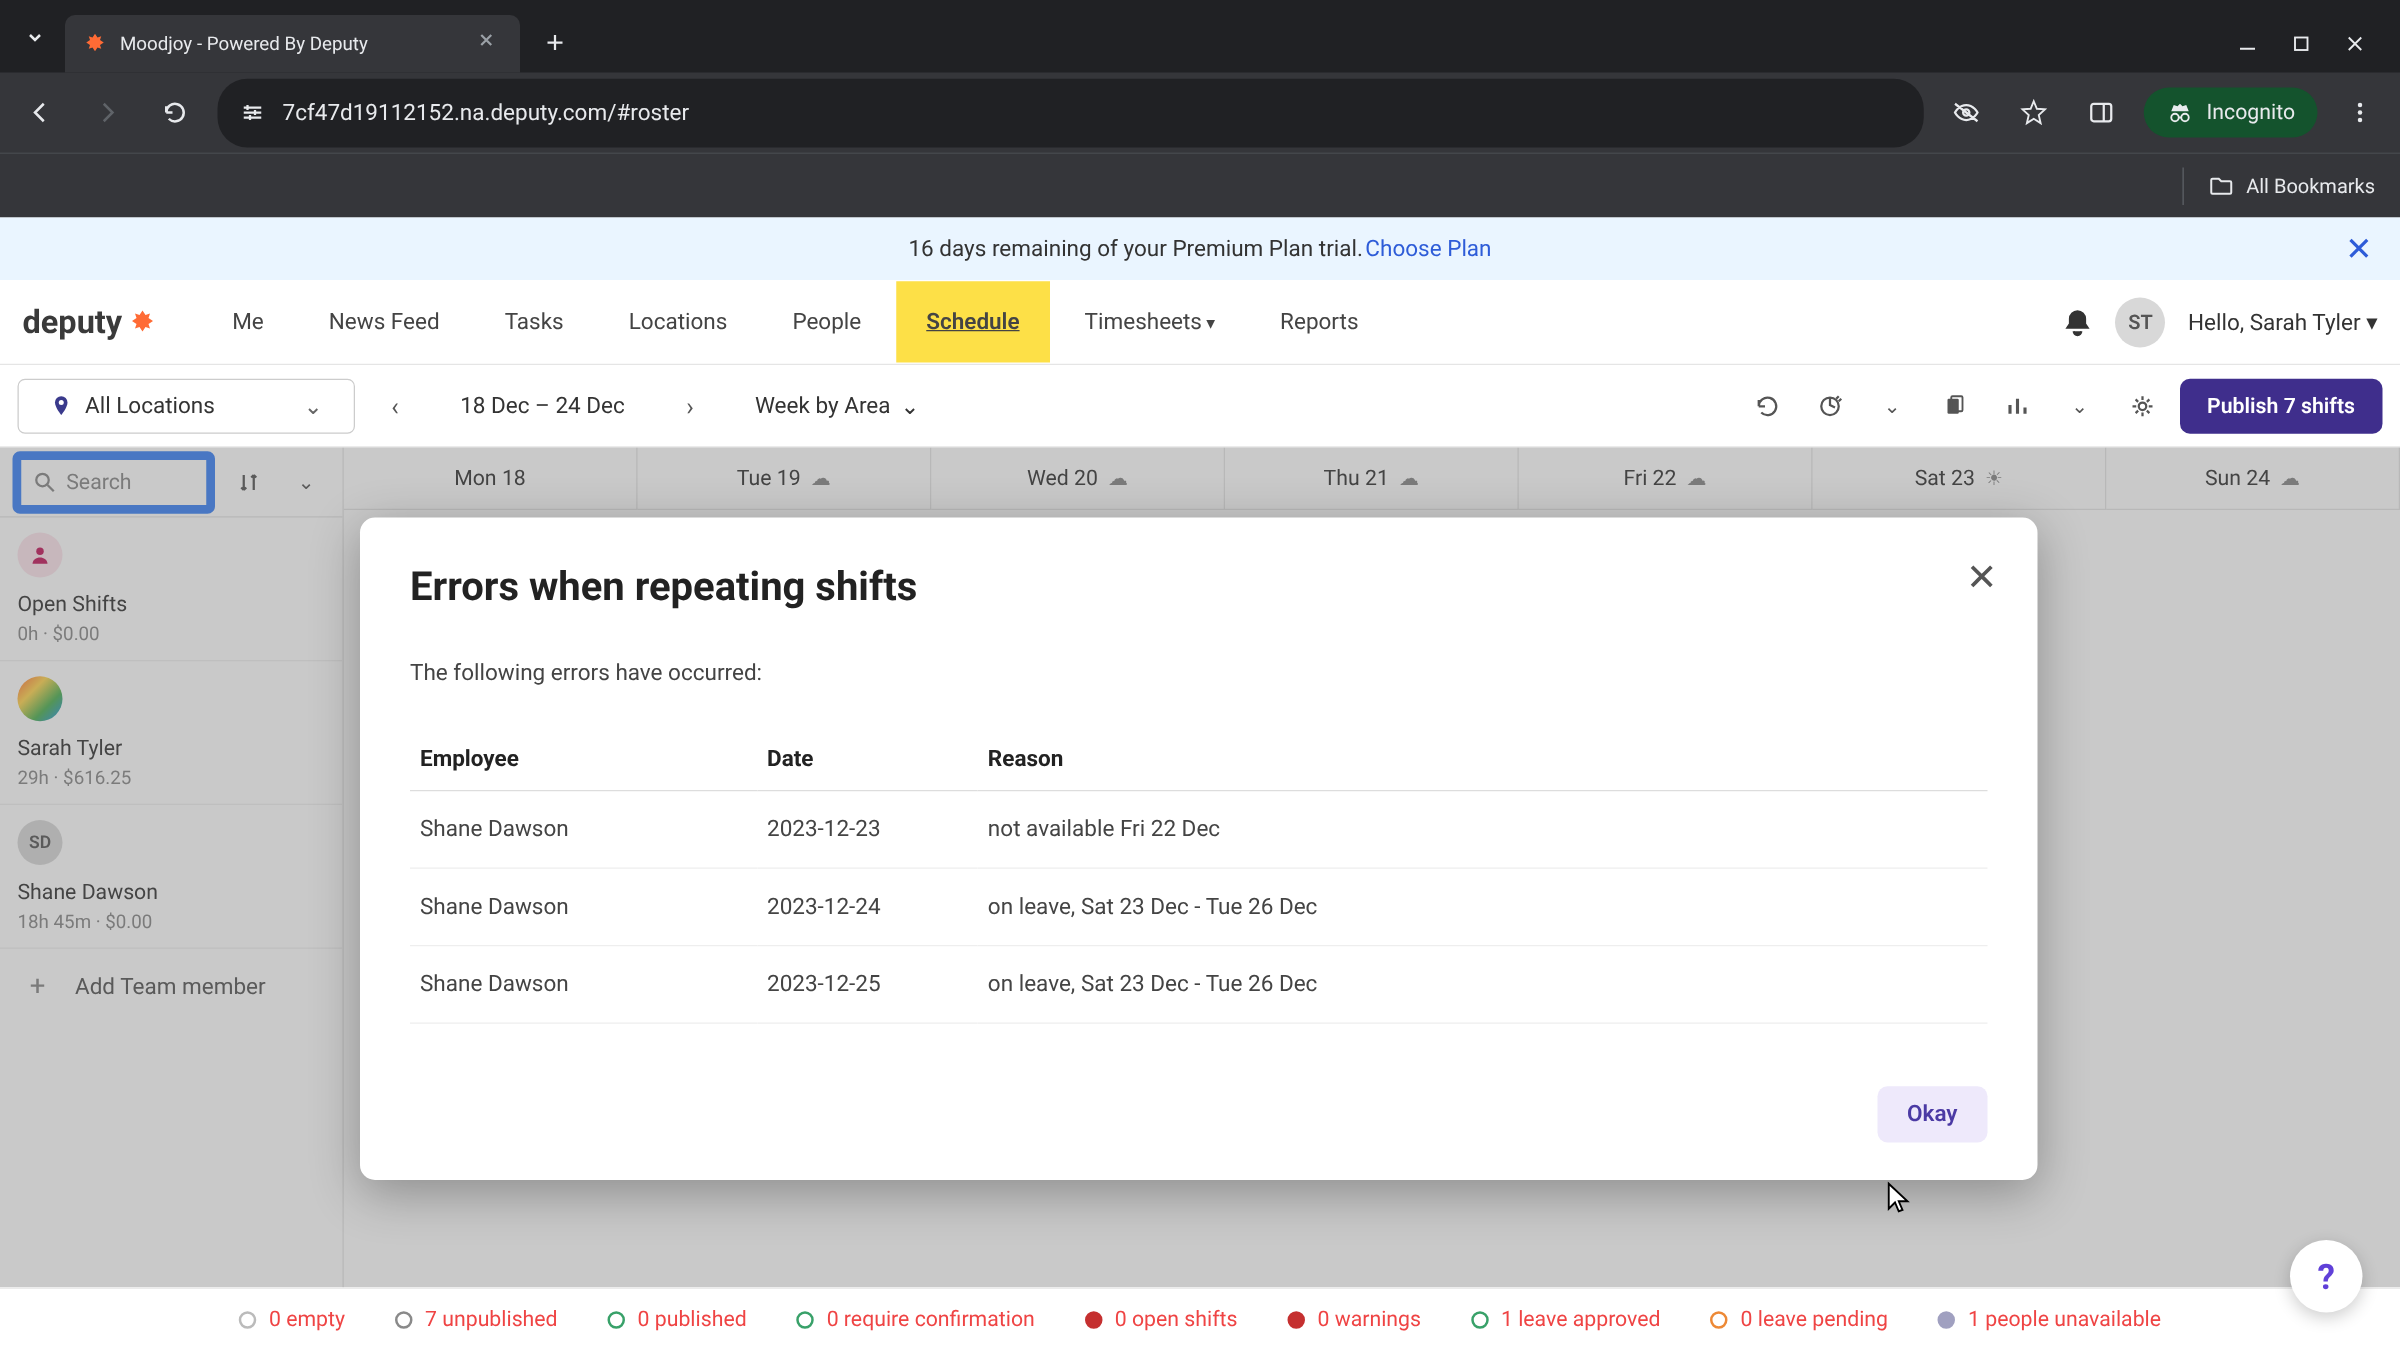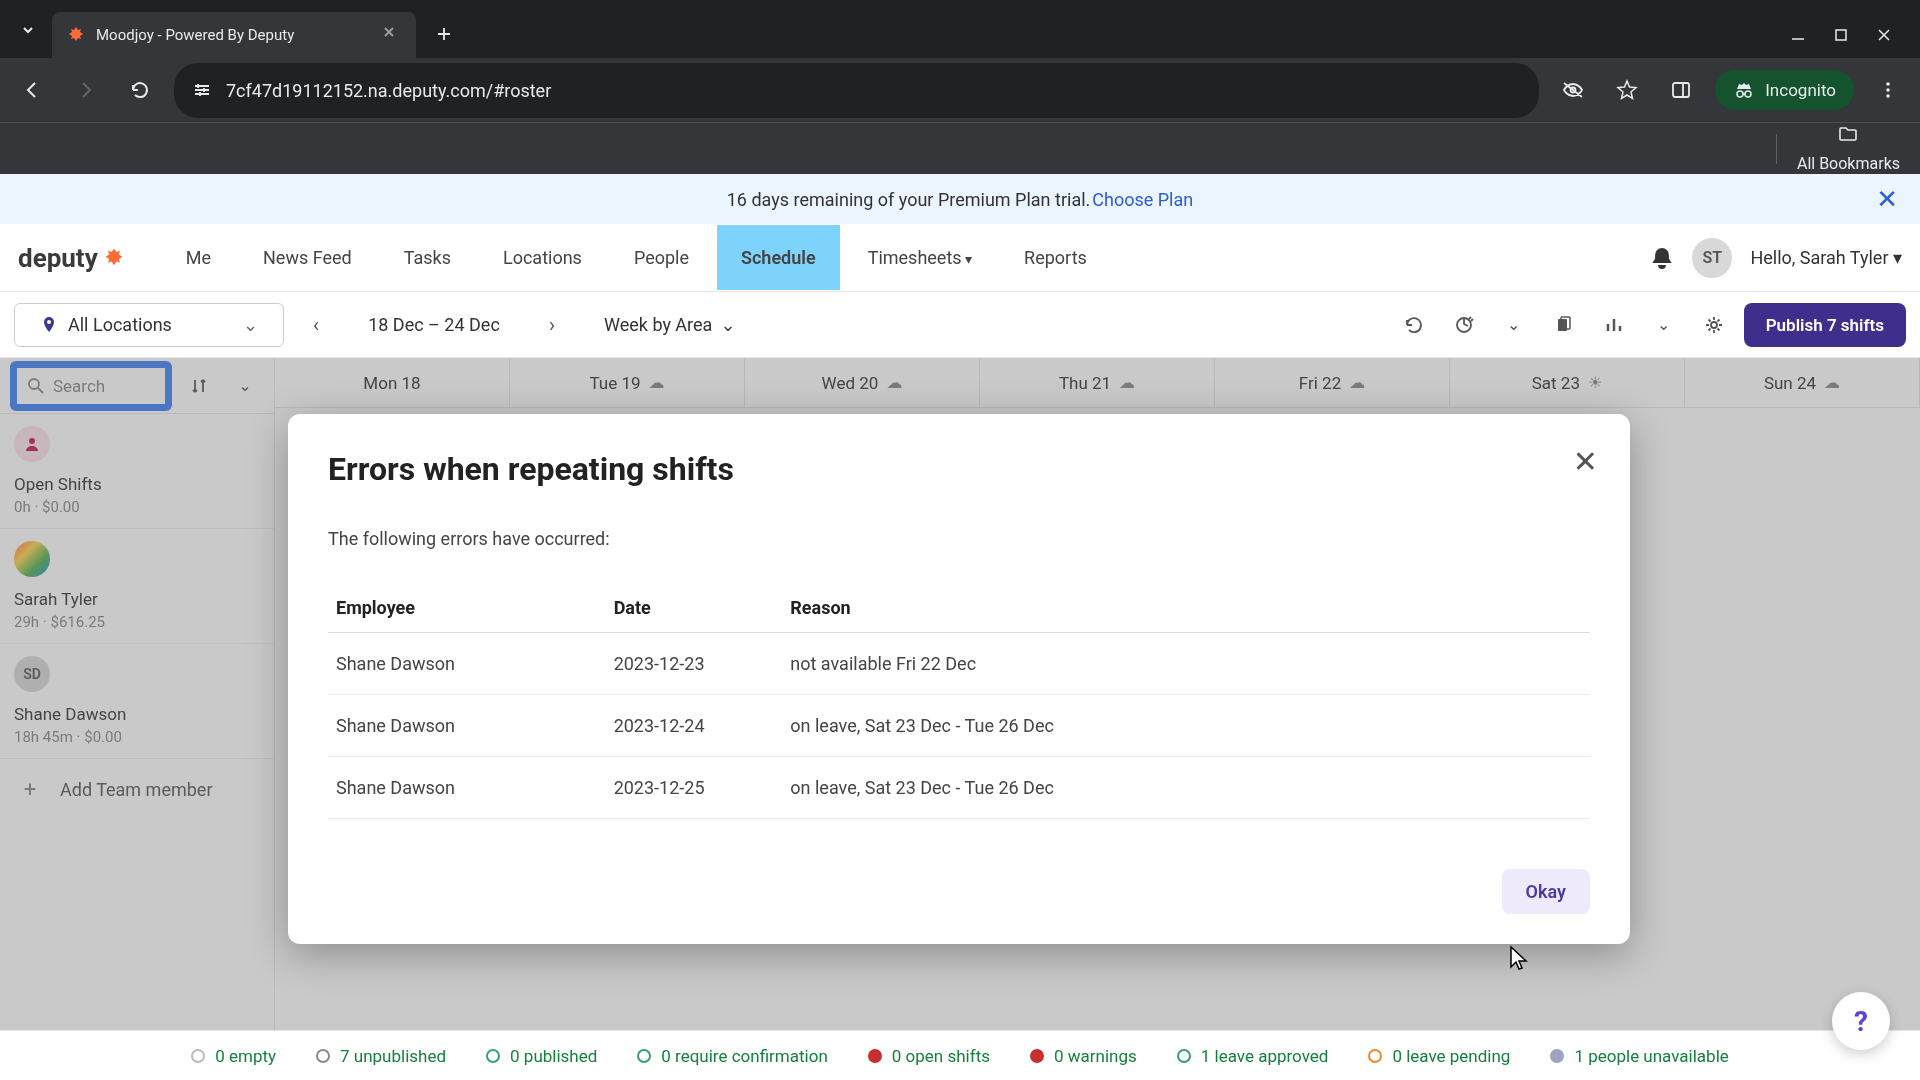--- a/index.html
+++ b/index.html
@@ -16,35 +16,35 @@
 .new-tab { width: 36px; height: 36px; display: flex; align-items: center; justify-content: center; color: #e8eaed; margin-left: 10px; margin-bottom: 6px; }
 .window-controls { margin-left: auto; display: flex; gap: 28px; padding: 0 28px; color: #e8eaed; height: 46px; align-items: center; }
 
 .toolbar-row { height: 64px; background: #35363a; display: flex; align-items: center; padding: 0 12px; gap: 14px; }
 .nav-btn { width: 40px; height: 40px; display: flex; align-items: center; justify-content: center; color: #e8eaed; border-radius: 50%; }
 .nav-btn.disabled { color: #5f6368; }
 .address-bar { flex: 1; background: #202124; border-radius: 24px; height: 55px; display: flex; align-items: center; padding: 0 18px; color: #e8eaed; font-size: 18px; gap: 14px; }
 .toolbar-icon { width: 40px; height: 40px; display: flex; align-items: center; justify-content: center; color: #e8eaed; }
 .incognito-pill { background: #14532d; border-radius: 22px; height: 40px; display: flex; align-items: center; padding: 0 18px; color: #e8eaed; font-size: 17px; gap: 10px; }
 .bookmarks-bar { height: 52px; background: #35363a; border-top: 1px solid #4a4d51; display: flex; align-items: center; justify-content: flex-end; padding: 0 20px; color: #e8eaed; font-size: 16px; }
-.bookmark-item { display: flex; align-items: center; gap: 10px; flex-direction: column; }
+.bookmark-item { display: flex; align-items: center; gap: 10px; }
 .bookmark-sep { width: 1px; height: 30px; background: #5f6368; margin-right: 20px; }
 
 
 .app { position: absolute; top: 174px; left: 0; right: 0; bottom: 0; background: #fff; }
 .trial-banner { height: 50px; background: #eaf5ff; display: flex; align-items: center; justify-content: center; font-size: 18px; color: #333; position: relative; }
 .trial-link { color: #2e5cd8; font-weight: 400; margin-left: 2px; }
 .banner-x { position: absolute; right: 22px; color: #2e5cd8; font-size: 26px; font-weight: 300; }
 
 .app-header { height: 68px; display: flex; align-items: center; padding: 0 18px; border-bottom: 1px solid #e5e5e5; }
 .logo { display: flex; align-items: center; gap: 4px; font-size: 26px; font-weight: 700; color: #3a3a3a; margin-right: 36px; }
 .logo-icon { color: #ff6b35; }
 .nav-items { display: flex; gap: 4px; }
 .nav-item { padding: 22px 24px; font-size: 18px; color: #444; cursor: pointer; }
-.nav-item.active { background: #7dd3fc; font-weight: 600; }
+.nav-item.active { background: #fde047; font-weight: 600; text-decoration: underline; }
 .nav-item.dd::after { content: " ▾"; font-size: 14px; }
 .header-right { margin-left: auto; display: flex; align-items: center; gap: 18px; }
 .bell { font-size: 22px; color: #333; }
 .avatar-st { width: 40px; height: 40px; border-radius: 50%; background: #d8d8d8; display: flex; align-items: center; justify-content: center; font-size: 16px; font-weight: 600; color: #555; }
 .greeting { font-size: 18px; color: #333; }
 
 .schedule-toolbar { height: 66px; display: flex; align-items: center; padding: 0 14px; gap: 14px; border-bottom: 1px solid #e5e5e5; }
 .loc-dropdown { width: 270px; height: 44px; border: 1px solid #ccc; border-radius: 6px; display: flex; align-items: center; padding: 0 25px; gap: 10px; font-size: 18px; color: #333; }
 .loc-caret { margin-left: auto; color: #666; }
 .date-nav { display: flex; align-items: center; gap: 20px; }
@@ -85,21 +85,21 @@
 .modal-sub { font-size: 18px; color: #444; margin-bottom: 34px; }
 .err-table { width: 100%; border-collapse: collapse; }
 .err-table th { text-align: left; font-size: 18px; font-weight: 700; color: #222; padding: 14px 8px; border-bottom: 1px solid #ddd; }
 .err-table td { font-size: 18px; color: #444; padding: 20px 8px; border-bottom: 1px solid #eee; }
 .col-emp { width: 22%; }
 .col-date { width: 14%; }
 .modal-footer { display: flex; justify-content: flex-end; margin-top: 50px; }
 .okay-btn { background: #eee9fb; color: #4b3aa4; padding: 12px 24px; border-radius: 8px; font-size: 18px; font-weight: 600; }
 
 
-.status-bar { position: absolute; bottom: 0; left: 0; right: 0; height: 50px; background: #fff; border-top: 1px solid #e5e5e5; display: flex; align-items: center; justify-content: center; gap: 40px; font-size: 17px; color: #15803d; }
+.status-bar { position: absolute; bottom: 0; left: 0; right: 0; height: 50px; background: #fff; border-top: 1px solid #e5e5e5; display: flex; align-items: center; justify-content: center; gap: 40px; font-size: 17px; color: #ef4444; }
 .stat { display: flex; align-items: center; gap: 10px; }
 .dot { width: 14px; height: 14px; border-radius: 50%; border: 2px solid; }
 
 
 .help-bubble { position: absolute; bottom: 30px; right: 30px; width: 58px; height: 58px; border-radius: 50%; background: #fff; box-shadow: 0 4px 14px rgba(0,0,0,0.2); display: flex; align-items: center; justify-content: center; font-size: 28px; font-weight: 700; color: #6040d8; }
 
 
 .cursor { position: absolute; top: 945px; left: 1508px; width: 22px; height: 28px; pointer-events: none; }
 
 svg { display: block; }

